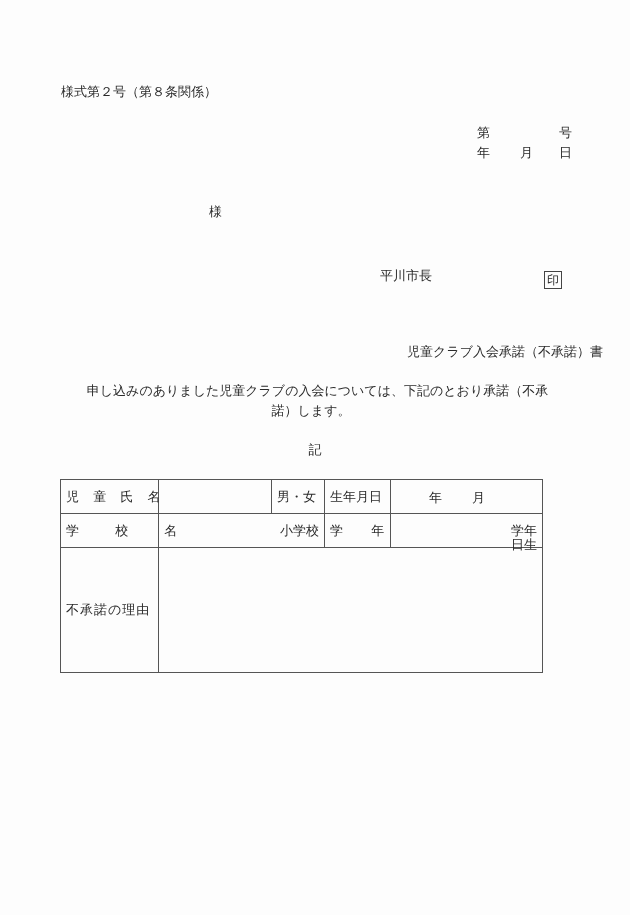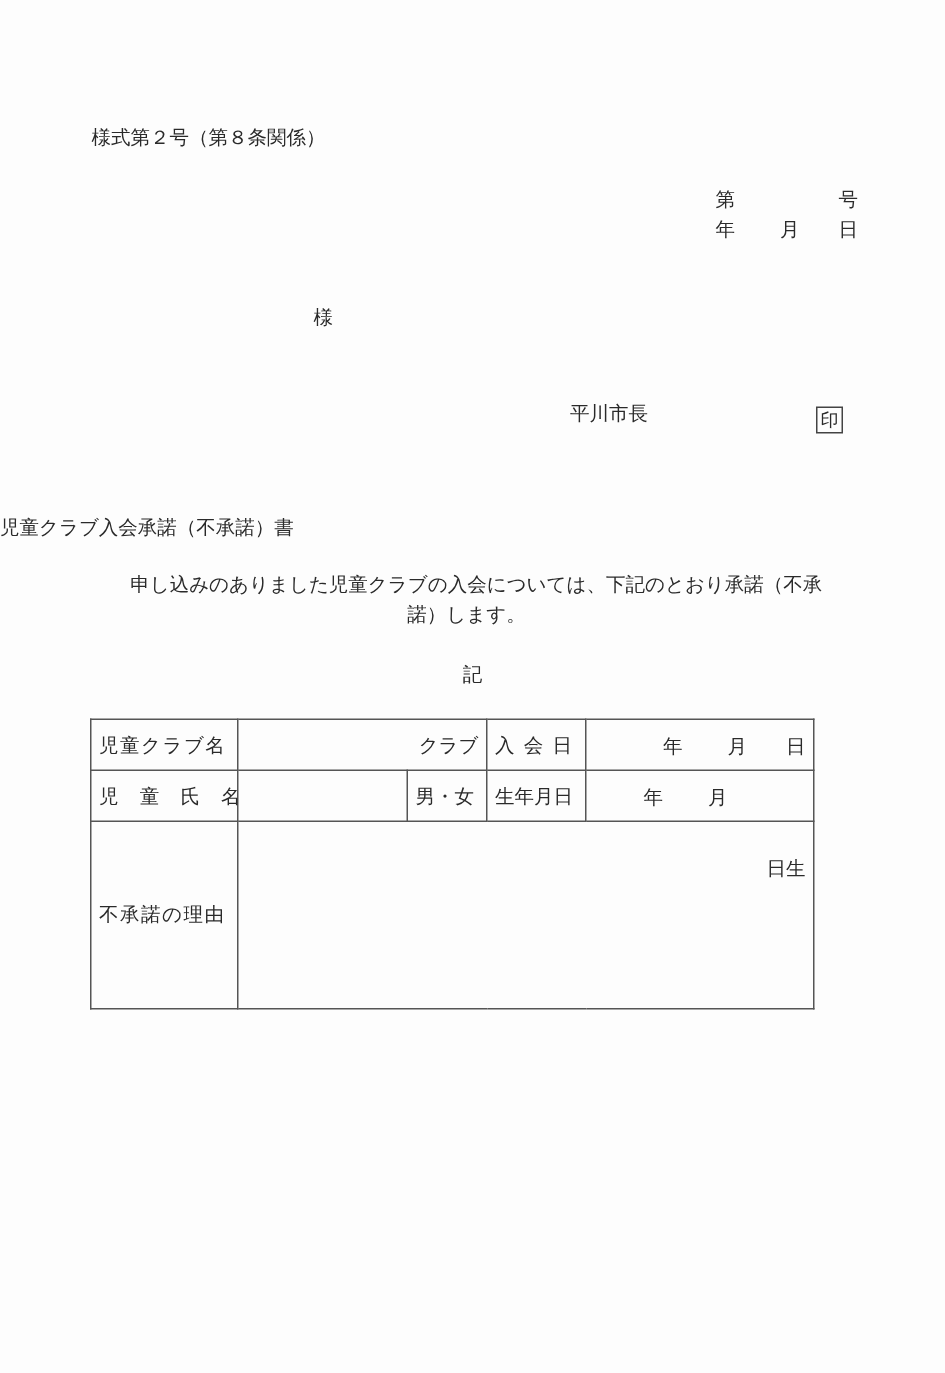--- a/index.html
+++ b/index.html
@@ -28,21 +28,21 @@
     .addressee { left: 209px; top: 203px; }
     .issuer { left: 380px; top: 267px; }
     .seal {
       left: 544px; top: 271px;
       width: 16px; height: 16px;
       border: 1px solid #444;
       font-size: 12px;
       line-height: 16px;
       text-align: center;
     }
-    .title { left: 0; width: 603px; top: 343px; text-align: left; font-size: 13px; }
+    .title { left: 0; width: 603px; top: 343px; text-align: right; font-size: 13px; }
     .body-text { left: 61px; top: 381px; width: 500px; white-space: normal; line-height: 20px; text-indent: 13px; text-align: center; }
     .ki { left: 0; width: 630px; top: 441px; text-align: center; }
 
     table.form {
       position: absolute;
       left: 60px; top: 479px;
       width: 482px;
       border-collapse: collapse;
       table-layout: fixed;
     }
@@ -86,43 +86,37 @@
 
 <table class="form">
   <colgroup>
     <col style="width:98px">
     <col style="width:113px">
     <col style="width:53px">
     <col style="width:66px">
     <col style="width:152px">
   </colgroup>
   <tbody>
-      <tr>
-    <td class="lbl">児童クラブ名</td>
-    <td colspan="2" class="r"><span>クラブ</span></td>
-    <td class="lbl">入 会 日</td>
-    <td>
-      <div style="position:relative;height:16px;">
-        <span style="position:absolute;left:46px;">年</span>
-        <span style="position:absolute;left:89px;">月</span>
-        <span style="position:absolute;right:0;">日</span>
-      </div>
-    </td>
-  </tr>
   <tr>
     <td class="lbl"><span style="letter-spacing:5px">児 童 氏 名</span></td>
     <td></td>
     <td>男・女</td>
     <td>生年月日</td>
     <td>
       <div style="position:relative;height:16px;">
         <span style="position:absolute;left:33px;">年</span>
         <span style="position:absolute;left:76px;">月</span>
         <span style="position:absolute;right:0;margin-top:47px;">日生</span>
       </div>
     </td>
   </tr>
+  <tr>
+    <td><span style="letter-spacing:16px">学 校 名</span></td>
+    <td colspan="2" class="r"><span>小学校</span></td>
+    <td><span style="letter-spacing:12px">学 年</span></td>
+    <td class="r"><span>学年</span></td>
+  </tr>
   <tr class="reason">
     <td class="lbl">不承諾の理由</td>
     <td colspan="4"></td>
   </tr>
 </tbody>
   </table>
 
 </body></html>

